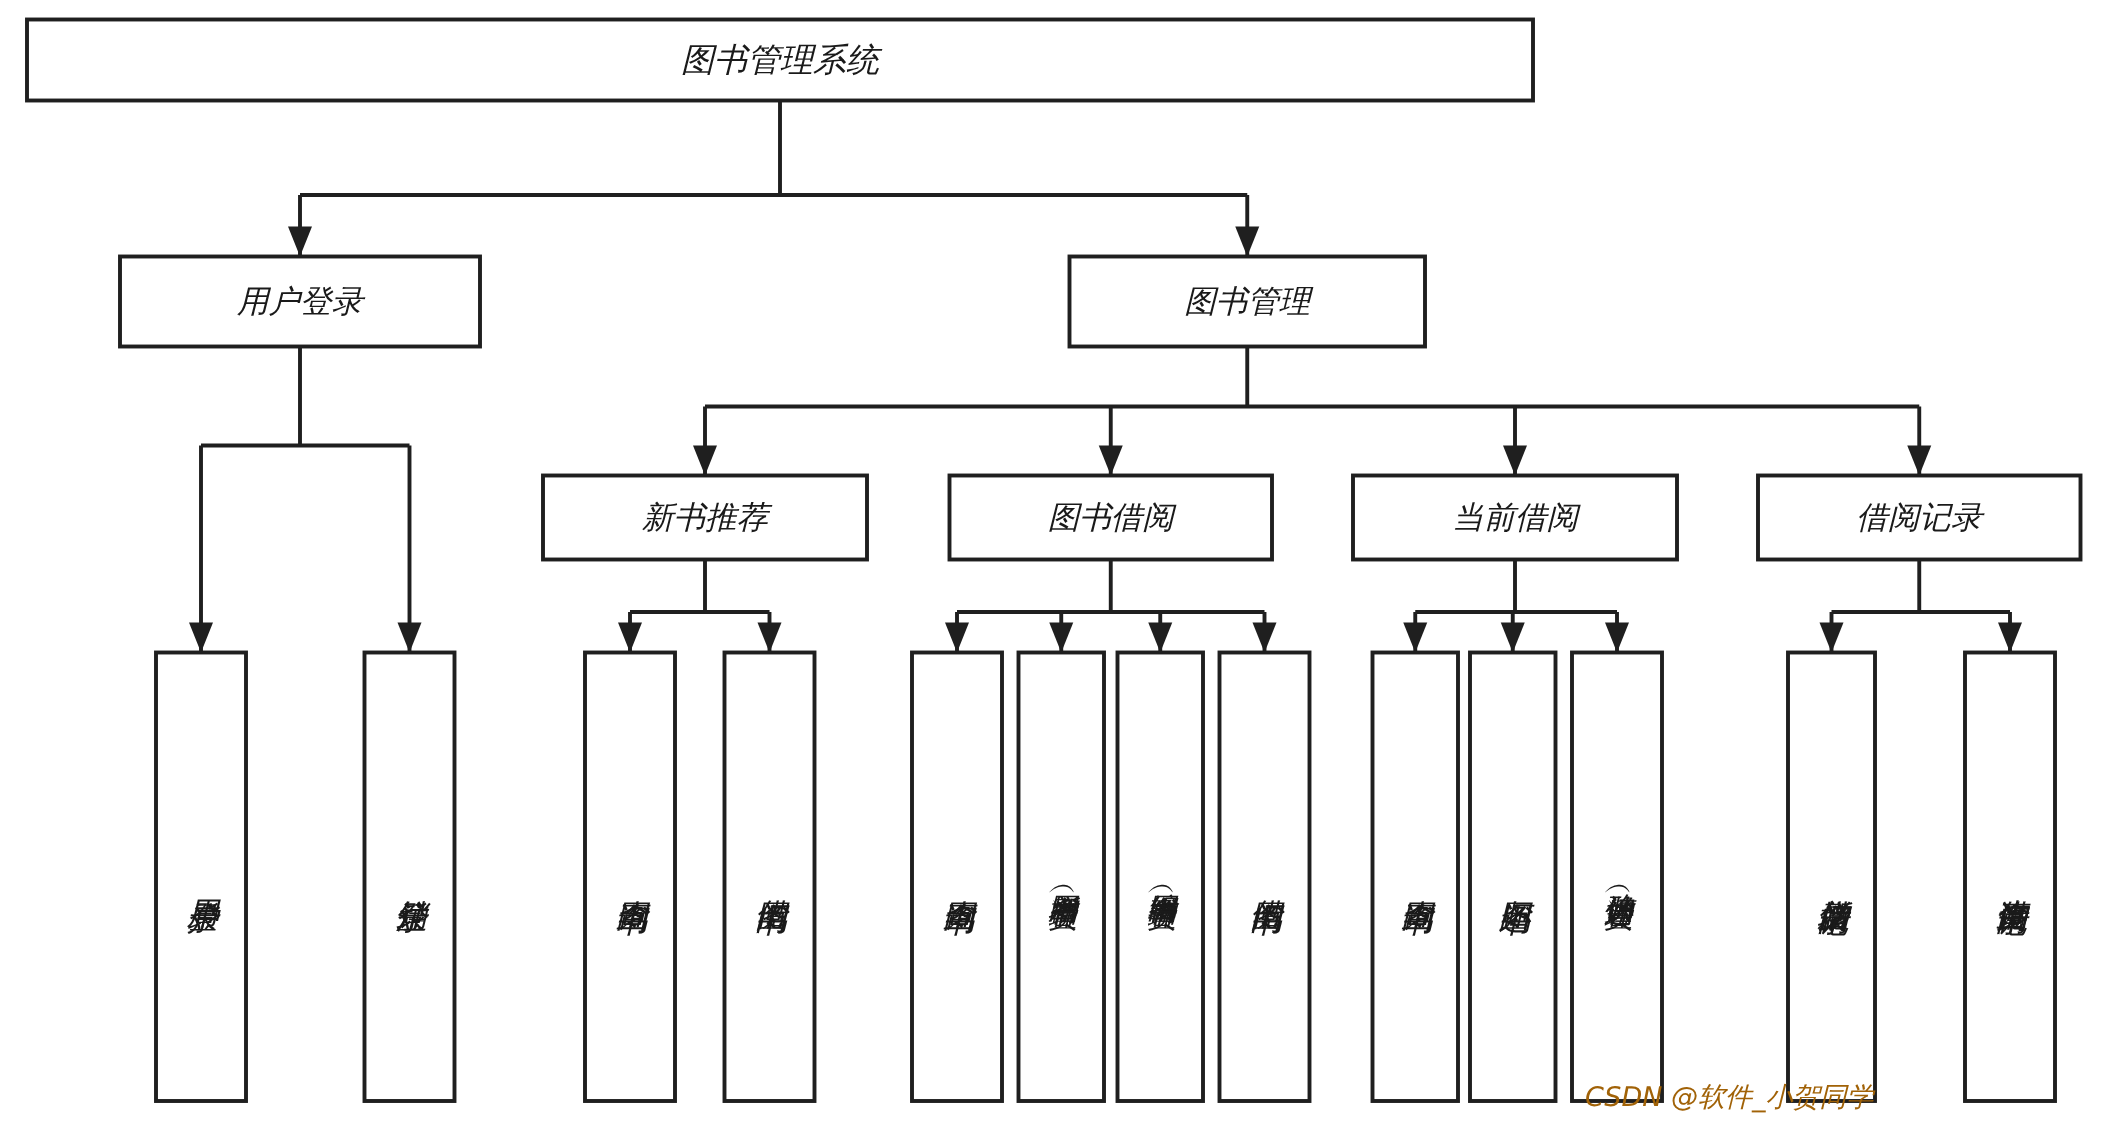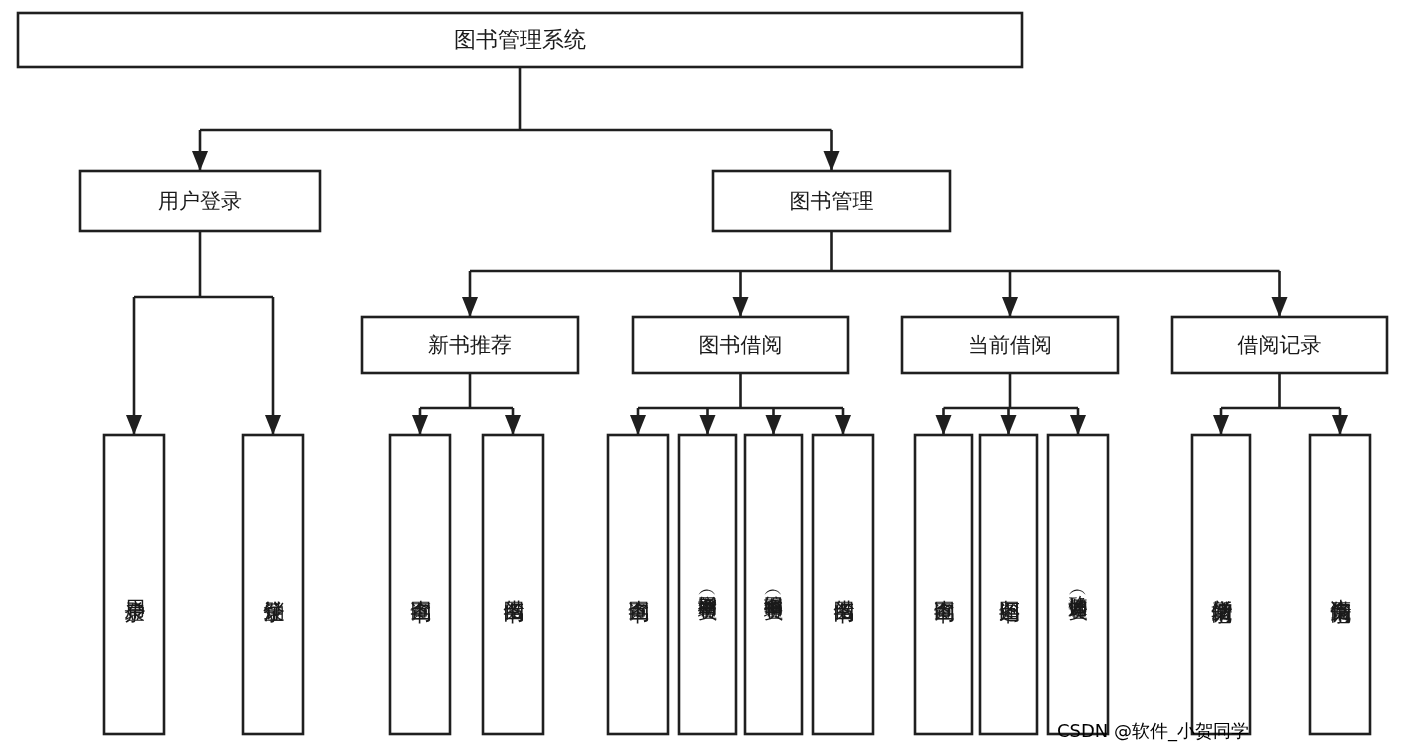--- a/index.html
+++ b/index.html
@@ -11,20 +11,21 @@
     width: 1405px;
     height: 747px;
     font-family: "DejaVu Sans", "Liberation Sans", sans-serif;
     overflow: hidden;
   }
   #diagram-root {
     position: relative;
     width: 1257px;
     height: 747px;
     background: #ffffff;
+    font-style: italic;
   }
   svg#diagram-svg {
     position: absolute;
     left: 0;
     top: 0;
     width: 1405px;
     height: 747px;
   }
   .node-box {
     fill: #ffffff;
@@ -68,21 +69,21 @@
     text-align: center;
     pointer-events: none;
     box-sizing: border-box;
   }
   .watermark {
     position: absolute;
     right: 8px;
     bottom: 4px;
     font-family: "DejaVu Sans", "Liberation Sans", sans-serif;
     font-size: 18px;
-    color: #000000;
+    color: #a16207;
     white-space: nowrap;
   }
 </style>
 </head>
 <body>
 
 <div id="diagram-root">
   <svg id="diagram-svg" viewBox="0 0 1405 747">
     <g id="edges-layer">
         <line class="connector" x1="520" y1="67" x2="520" y2="130"></line>

